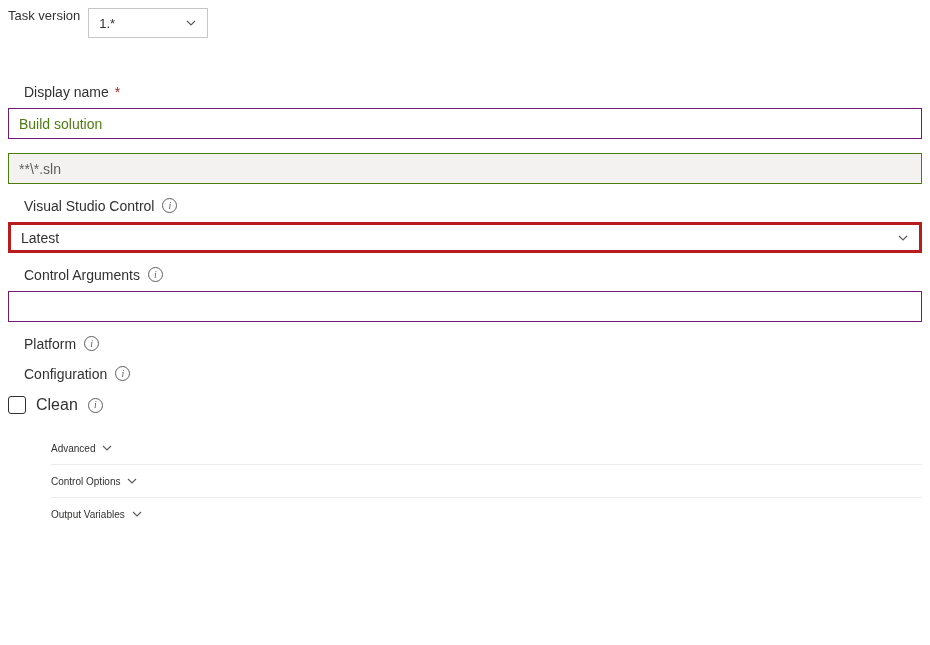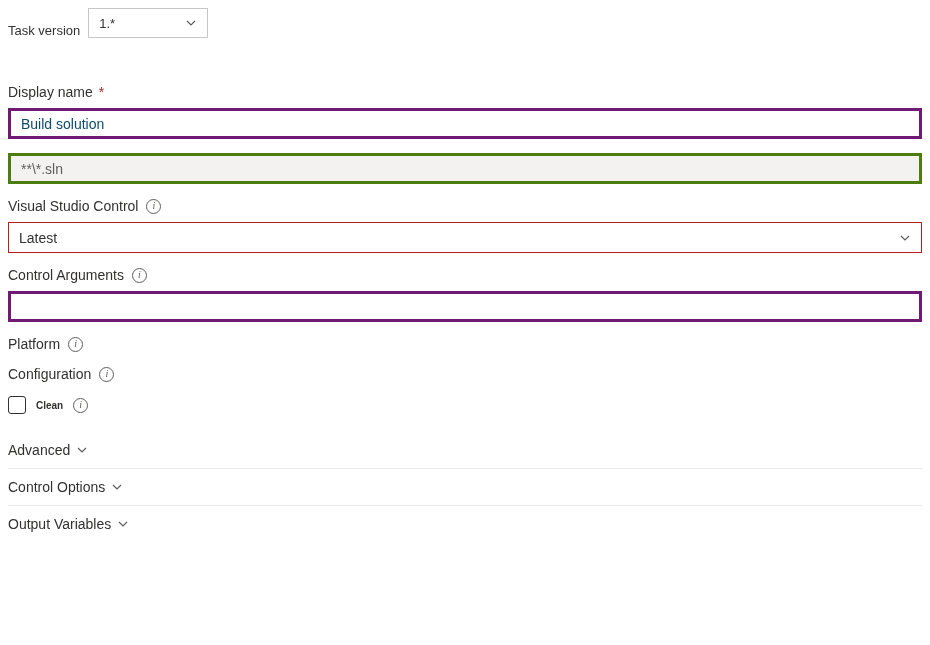--- a/index.html
+++ b/index.html
@@ -10,21 +10,21 @@
     body {
       font-family: "Segoe UI", -apple-system, BlinkMacSystemFont, sans-serif;
       font-size: 14px;
       color: #323130;
       background: #ffffff;
       padding: 8px;
       width: 930px;
     }
     .task-version-row {
       display: flex;
-      align-items: flex-end;
+      align-items: flex-start;
       gap: 8px;
       margin-bottom: 46px;
     }
     .task-version-label {
       font-size: 13px;
       color: #323130;
     }
     .version-select {
       width: 120px;
       height: 30px;
@@ -38,46 +38,47 @@
       font-size: 13px;
     }
     .field-group {
       margin-bottom: 14px;
     }
     .field-label {
       font-size: 14px;
       color: #323130;
       margin-bottom: 8px;
       display: flex;
-      align-items: center;
+      align-items: flex-start;
       gap: 8px;
+      margin-left: 16px;
     }
     .required {
       color: #a4262c;
       margin-left: 2px;
     }
     .text-input {
       width: 100%;
       height: 31px;
-      border: 3px solid #701a75;
+      border: 1px solid #701a75;
       padding: 0 10px;
       font-size: 14px;
-      color: #0c4a6e;
+      color: #4d7c0f;
       background: #ffffff;
       font-family: inherit;
     }
     .text-input.readonly {
       background: #f3f2f1;
-      border: 3px solid #4d7c0f;
+      border: 1px solid #4d7c0f;
       color: #605e5c;
     }
     .select-input {
       width: 100%;
       height: 31px;
-      border: 1px solid #b91c1c;
+      border: 3px solid #b91c1c;
       padding: 0 10px;
       font-size: 14px;
       color: #323130;
       background: #ffffff;
       display: flex;
       align-items: center;
       justify-content: space-between;
       cursor: pointer;
     }
     .info-icon {
@@ -104,33 +105,33 @@
     }
     .checkbox {
       width: 18px;
       height: 18px;
       border: 1px solid #323130;
       border-radius: 3px;
       background: #fff;
       cursor: pointer;
     }
     .checkbox-label {
-      font-size: 10px;
-      color: #323130;
-      font-weight: bold;
+      font-size: 16px;
+      color: #323130;
     }
     .section-row {
       display: flex;
       align-items: center;
       gap: 6px;
       padding: 10px 0;
       border-bottom: 1px solid #edebe9;
       cursor: pointer;
-      font-size: 14px;
-      color: #323130;
+      font-size: 10px;
+      color: #323130;
+      margin-left: 43px;
     }
     .section-row:last-child {
       border-bottom: none;
     }
     .chevron {
       display: inline-flex;
       align-items: center;
       justify-content: center;
     }
     .chevron svg {

